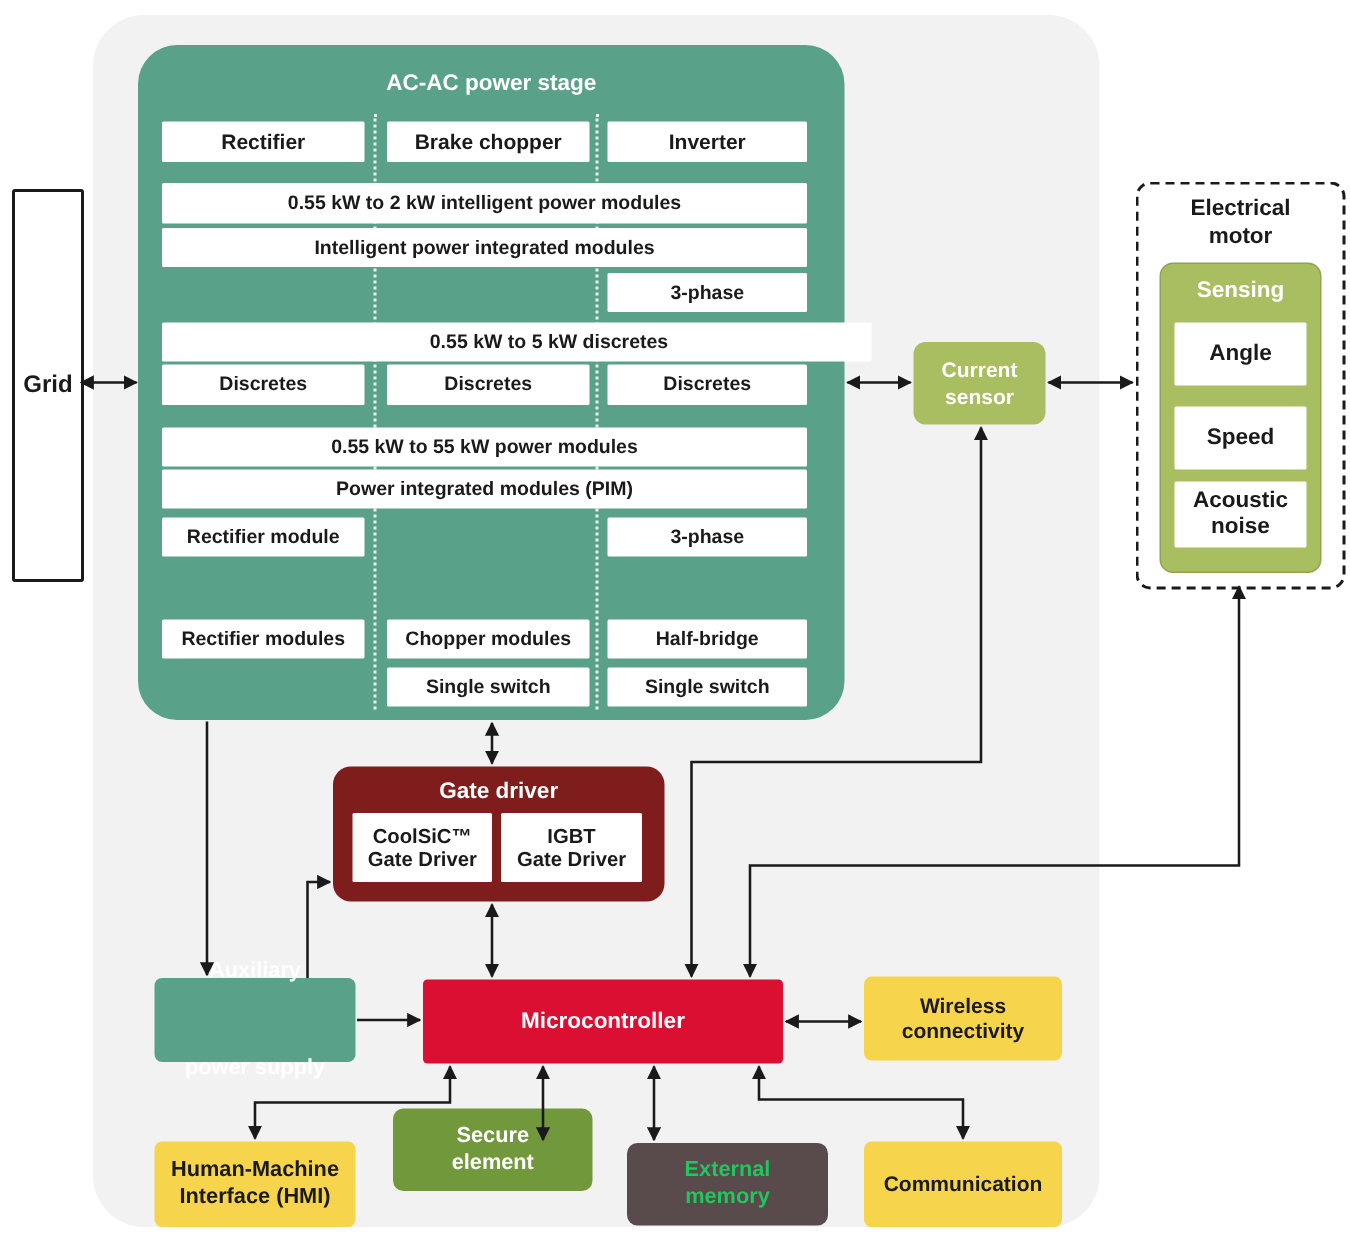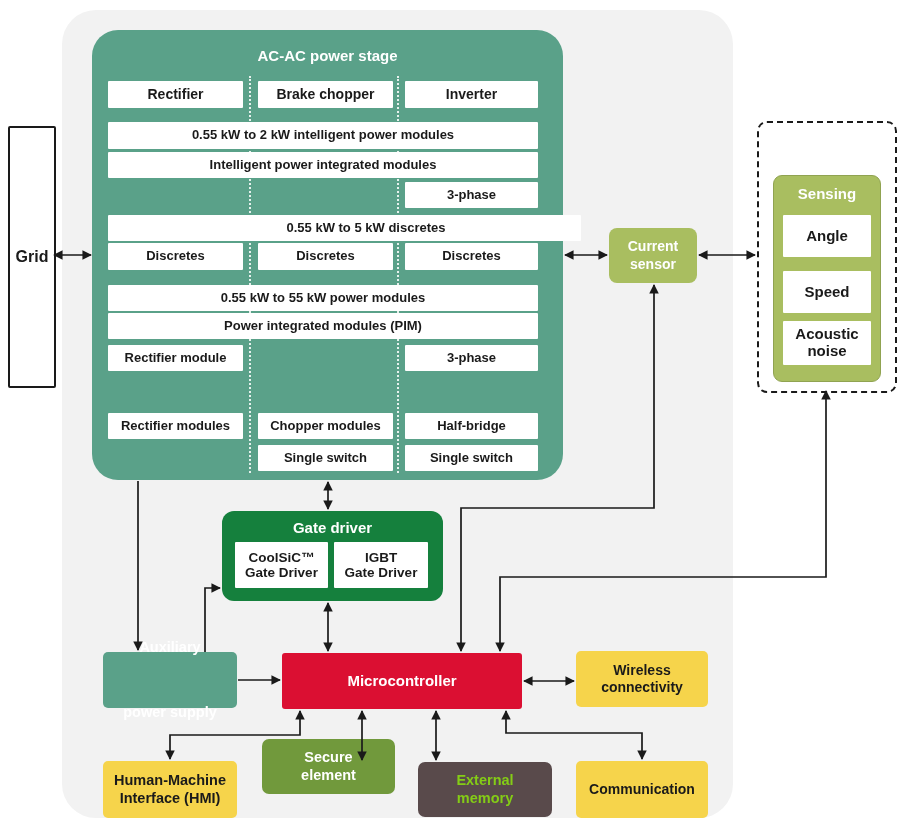--- a/index.html
+++ b/index.html
@@ -15,30 +15,30 @@
   .grid-box{left:8px;top:126px;width:44px;height:258px;background:#ffffff;border:2.5px solid #1a1a1a;font-size:16px;border-radius:2px;}
   .acac{position:absolute;left:92px;top:30px;width:471px;height:450px;background:#5aa189;border-radius:26px;}
   .acac-title{position:absolute;top:17px;left:0;right:0;text-align:center;color:#ffffff;font-size:15px;}
   .dotline{position:absolute;top:46px;bottom:7px;width:0;border-left:2px dotted rgba(255,255,255,0.85);}
   .sensor{left:609px;top:228px;width:88px;height:55px;background:#a9be60;color:#ffffff;font-size:14px;border-radius:8px;}
   .motor{left:757px;top:121px;width:136px;height:268px;background:#ffffff;border:2px dashed #1a1a1a;border-radius:10px;}
   .motor-title{position:absolute;top:7px;left:0;right:0;text-align:center;font-size:15px;line-height:1.25;}
   .sensing{position:absolute;left:14px;top:52px;width:106px;height:205px;background:#a9be60;border:1px solid #90a351;border-radius:9px;}
   .sensing-title{position:absolute;top:9px;left:0;right:0;text-align:center;color:#ffffff;font-size:15px;}
   .sensing .wbox{font-size:15px;}
-  .gate{position:absolute;left:222px;top:511px;width:221px;height:90px;background:#15803d;border-radius:12px;}
+  .gate{position:absolute;left:222px;top:511px;width:221px;height:90px;background:#7f1d1d;border-radius:12px;}
   .gate-title{position:absolute;top:8px;left:0;right:0;text-align:center;color:#ffffff;font-size:15px;}
   .gate .wbox{font-size:13.5px;}
   .aux{left:103px;top:652px;width:134px;height:56px;background:#5aa189;color:#ffffff;font-size:14.5px;border-radius:5px;gap:47px;}
   .mcu{left:282px;top:653px;width:240px;height:56px;background:#db0f32;color:#ffffff;font-size:15px;border-radius:3px;}
   .yellow{background:#f6d44b;color:#1a1a1a;font-size:14px;border-radius:5px;}
   .wireless{left:576px;top:651px;width:132px;height:56px;}
   .hmi{left:103px;top:761px;width:134px;height:57px;font-size:14.5px;}
   .secure{left:262px;top:739px;width:133px;height:55px;background:#71993c;color:#ffffff;font-size:14.5px;border-radius:7px;}
-  .memory{left:418px;top:762px;width:134px;height:55px;background:#594a4b;color:#84cc16;font-size:14.5px;border-radius:7px;}
+  .memory{left:418px;top:762px;width:134px;height:55px;background:#594a4b;color:#22c55e;font-size:14.5px;border-radius:7px;}
   .comm{left:576px;top:761px;width:132px;height:57px;}
   .connectors{position:absolute;left:0;top:0;width:900px;height:828px;pointer-events:none;}
   .connectors line,.connectors polyline{stroke:#1a1a1a;stroke-width:1.7;fill:none;}
 </style>
 </head>
 <body>
 
 <div class="canvas">
 
   <div class="panel"></div>
@@ -76,20 +76,24 @@
     <div class="wbox" style="left:166px;top:415px;width:135px;height:26px;">Single switch</div>
     <div class="wbox" style="left:313px;top:415px;width:133px;height:26px;">Single switch</div>
   </div>
 
   <div class="box sensor">
     <span class="l">Current</span>
     <span class="l">sensor</span>
   </div>
 
   <div class="box motor">
+    <div class="motor-title">
+      <span class="l">Electrical</span>
+      <span class="l">motor</span>
+    </div>
     <div class="sensing">
       <div class="sensing-title">Sensing</div>
       <div class="wbox" style="left:9px;top:39px;width:88px;height:42px;">Angle</div>
       <div class="wbox" style="left:9px;top:95px;width:88px;height:42px;">Speed</div>
       <div class="wbox" style="left:9px;top:145px;width:88px;height:44px;">
         <span class="l">Acoustic</span>
         <span class="l">noise</span>
       </div>
     </div>
   </div>

